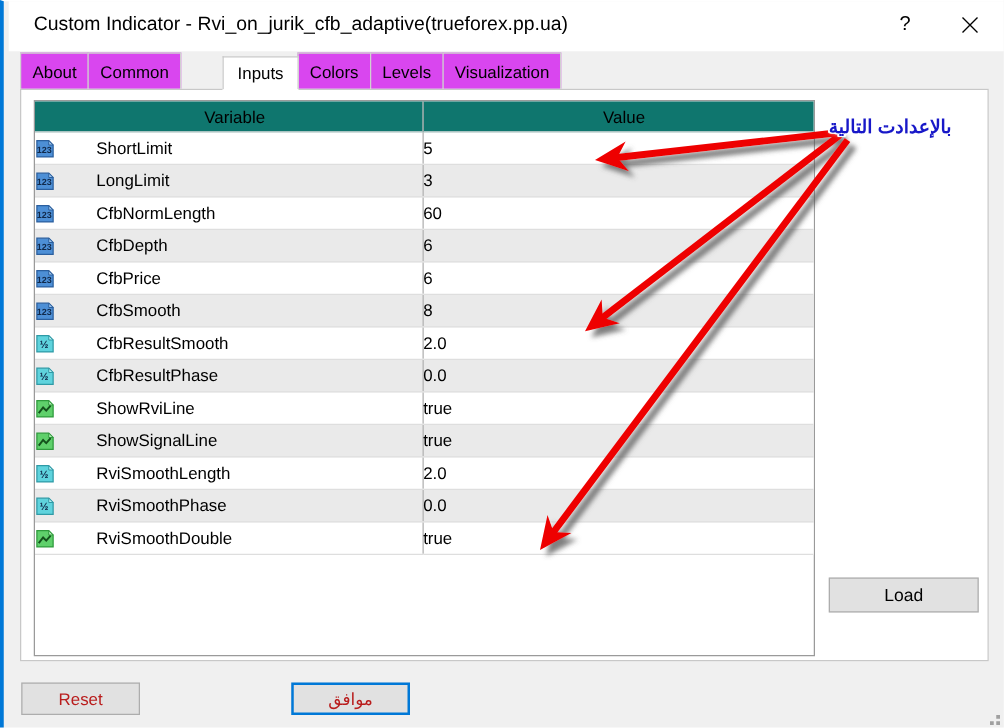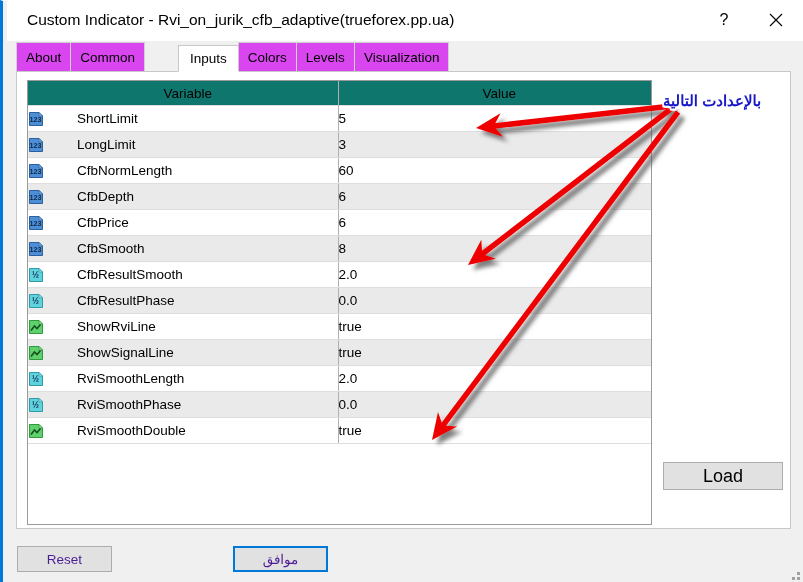--- a/index.html
+++ b/index.html
@@ -151,36 +151,36 @@
   
   .typeicon { width: 16px; height: 16px; flex: 0 0 16px; display:block; }
 
   
   .sidebtn {
     position: absolute;
     left: 646px;
     width: 120px;
     height: 28px;
     font-family: "Liberation Sans", sans-serif;
-    font-size: 18px;
+    font-size: 14px;
     color: #000;
     background: #e1e1e1;
     border: 1px solid #adadad;
     cursor: default;
   }
   #load-button { top: 390px; }
   #save-button { top: 430px; }
 
   
   .botbtn {
     position: absolute;
     height: 26px;
     font-family: "Liberation Sans", sans-serif;
     font-size: 13.5px;
-    color: #4c1d95;
+    color: #b91c1c;
     background: #e1e1e1;
     border: 1px solid #adadad;
     cursor: default;
     box-sizing: border-box;
   }
   #reset-button  { left: 14px;  top: 545px; width: 95px; }
   #cancel-button { left: 122px; top: 545px; width: 95px; }
   #ok-button     { left: 230px; top: 545px; width: 95px; border: 2px solid #0078d7; }
 
   

